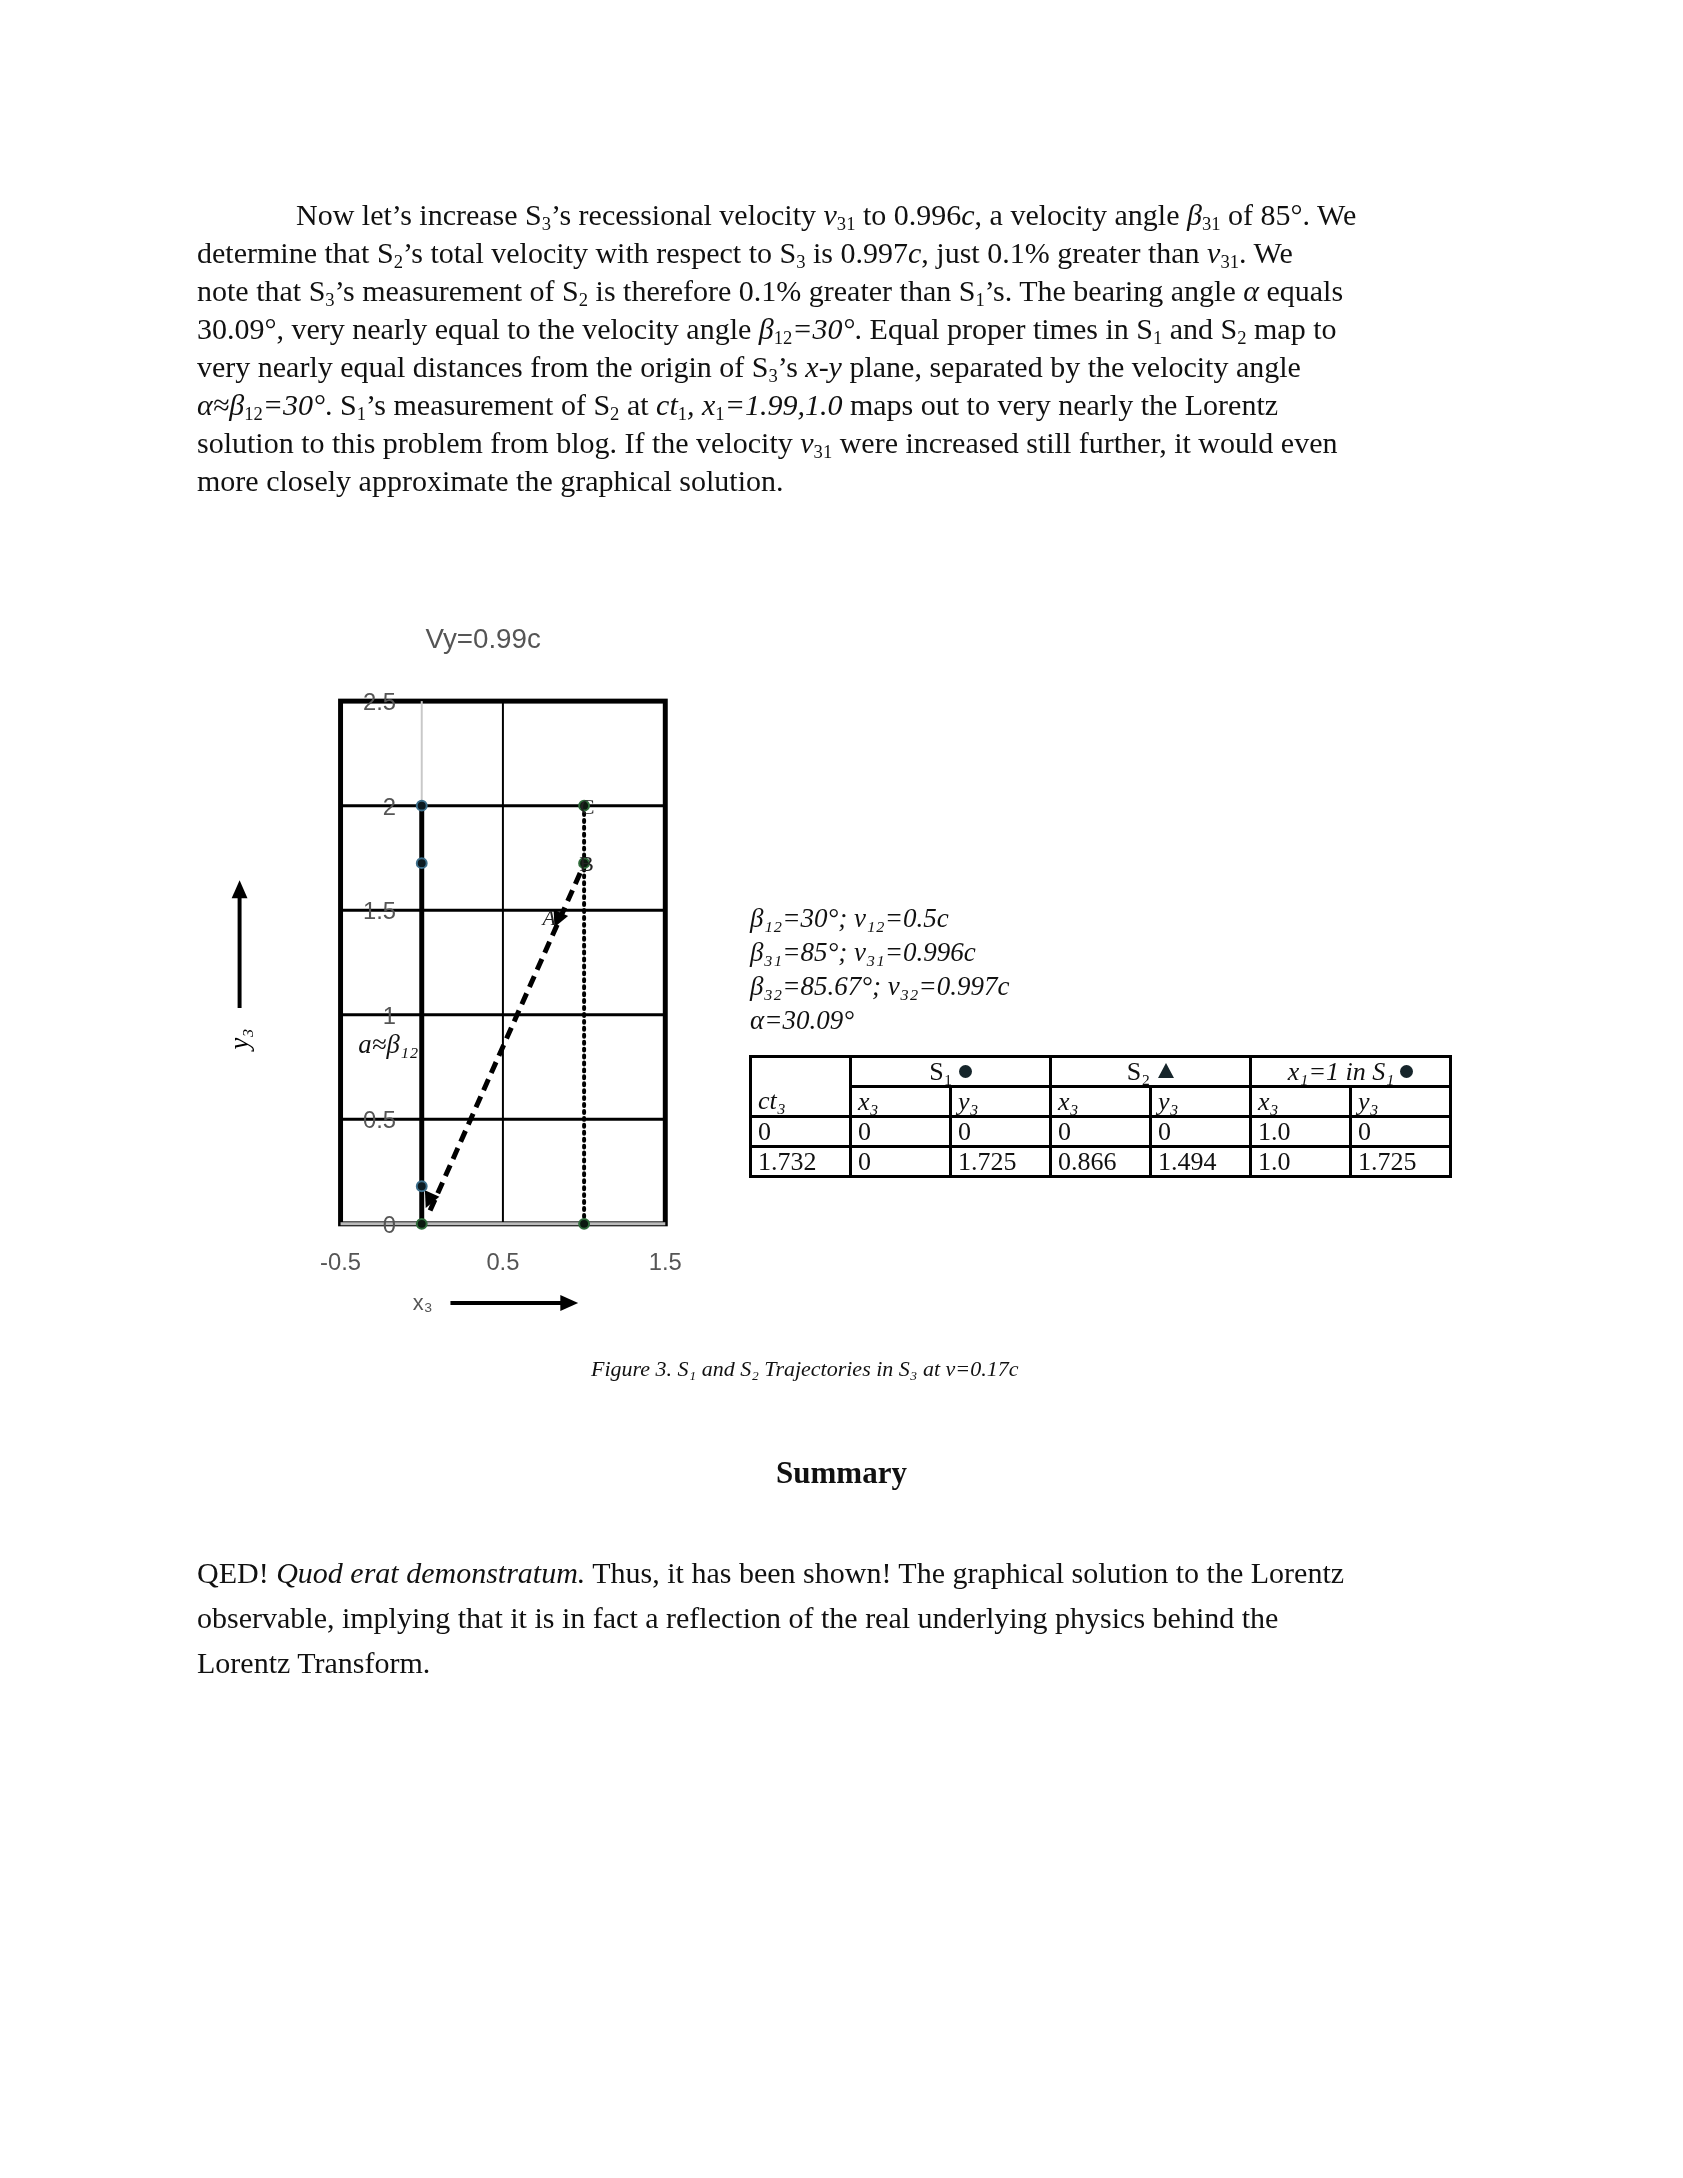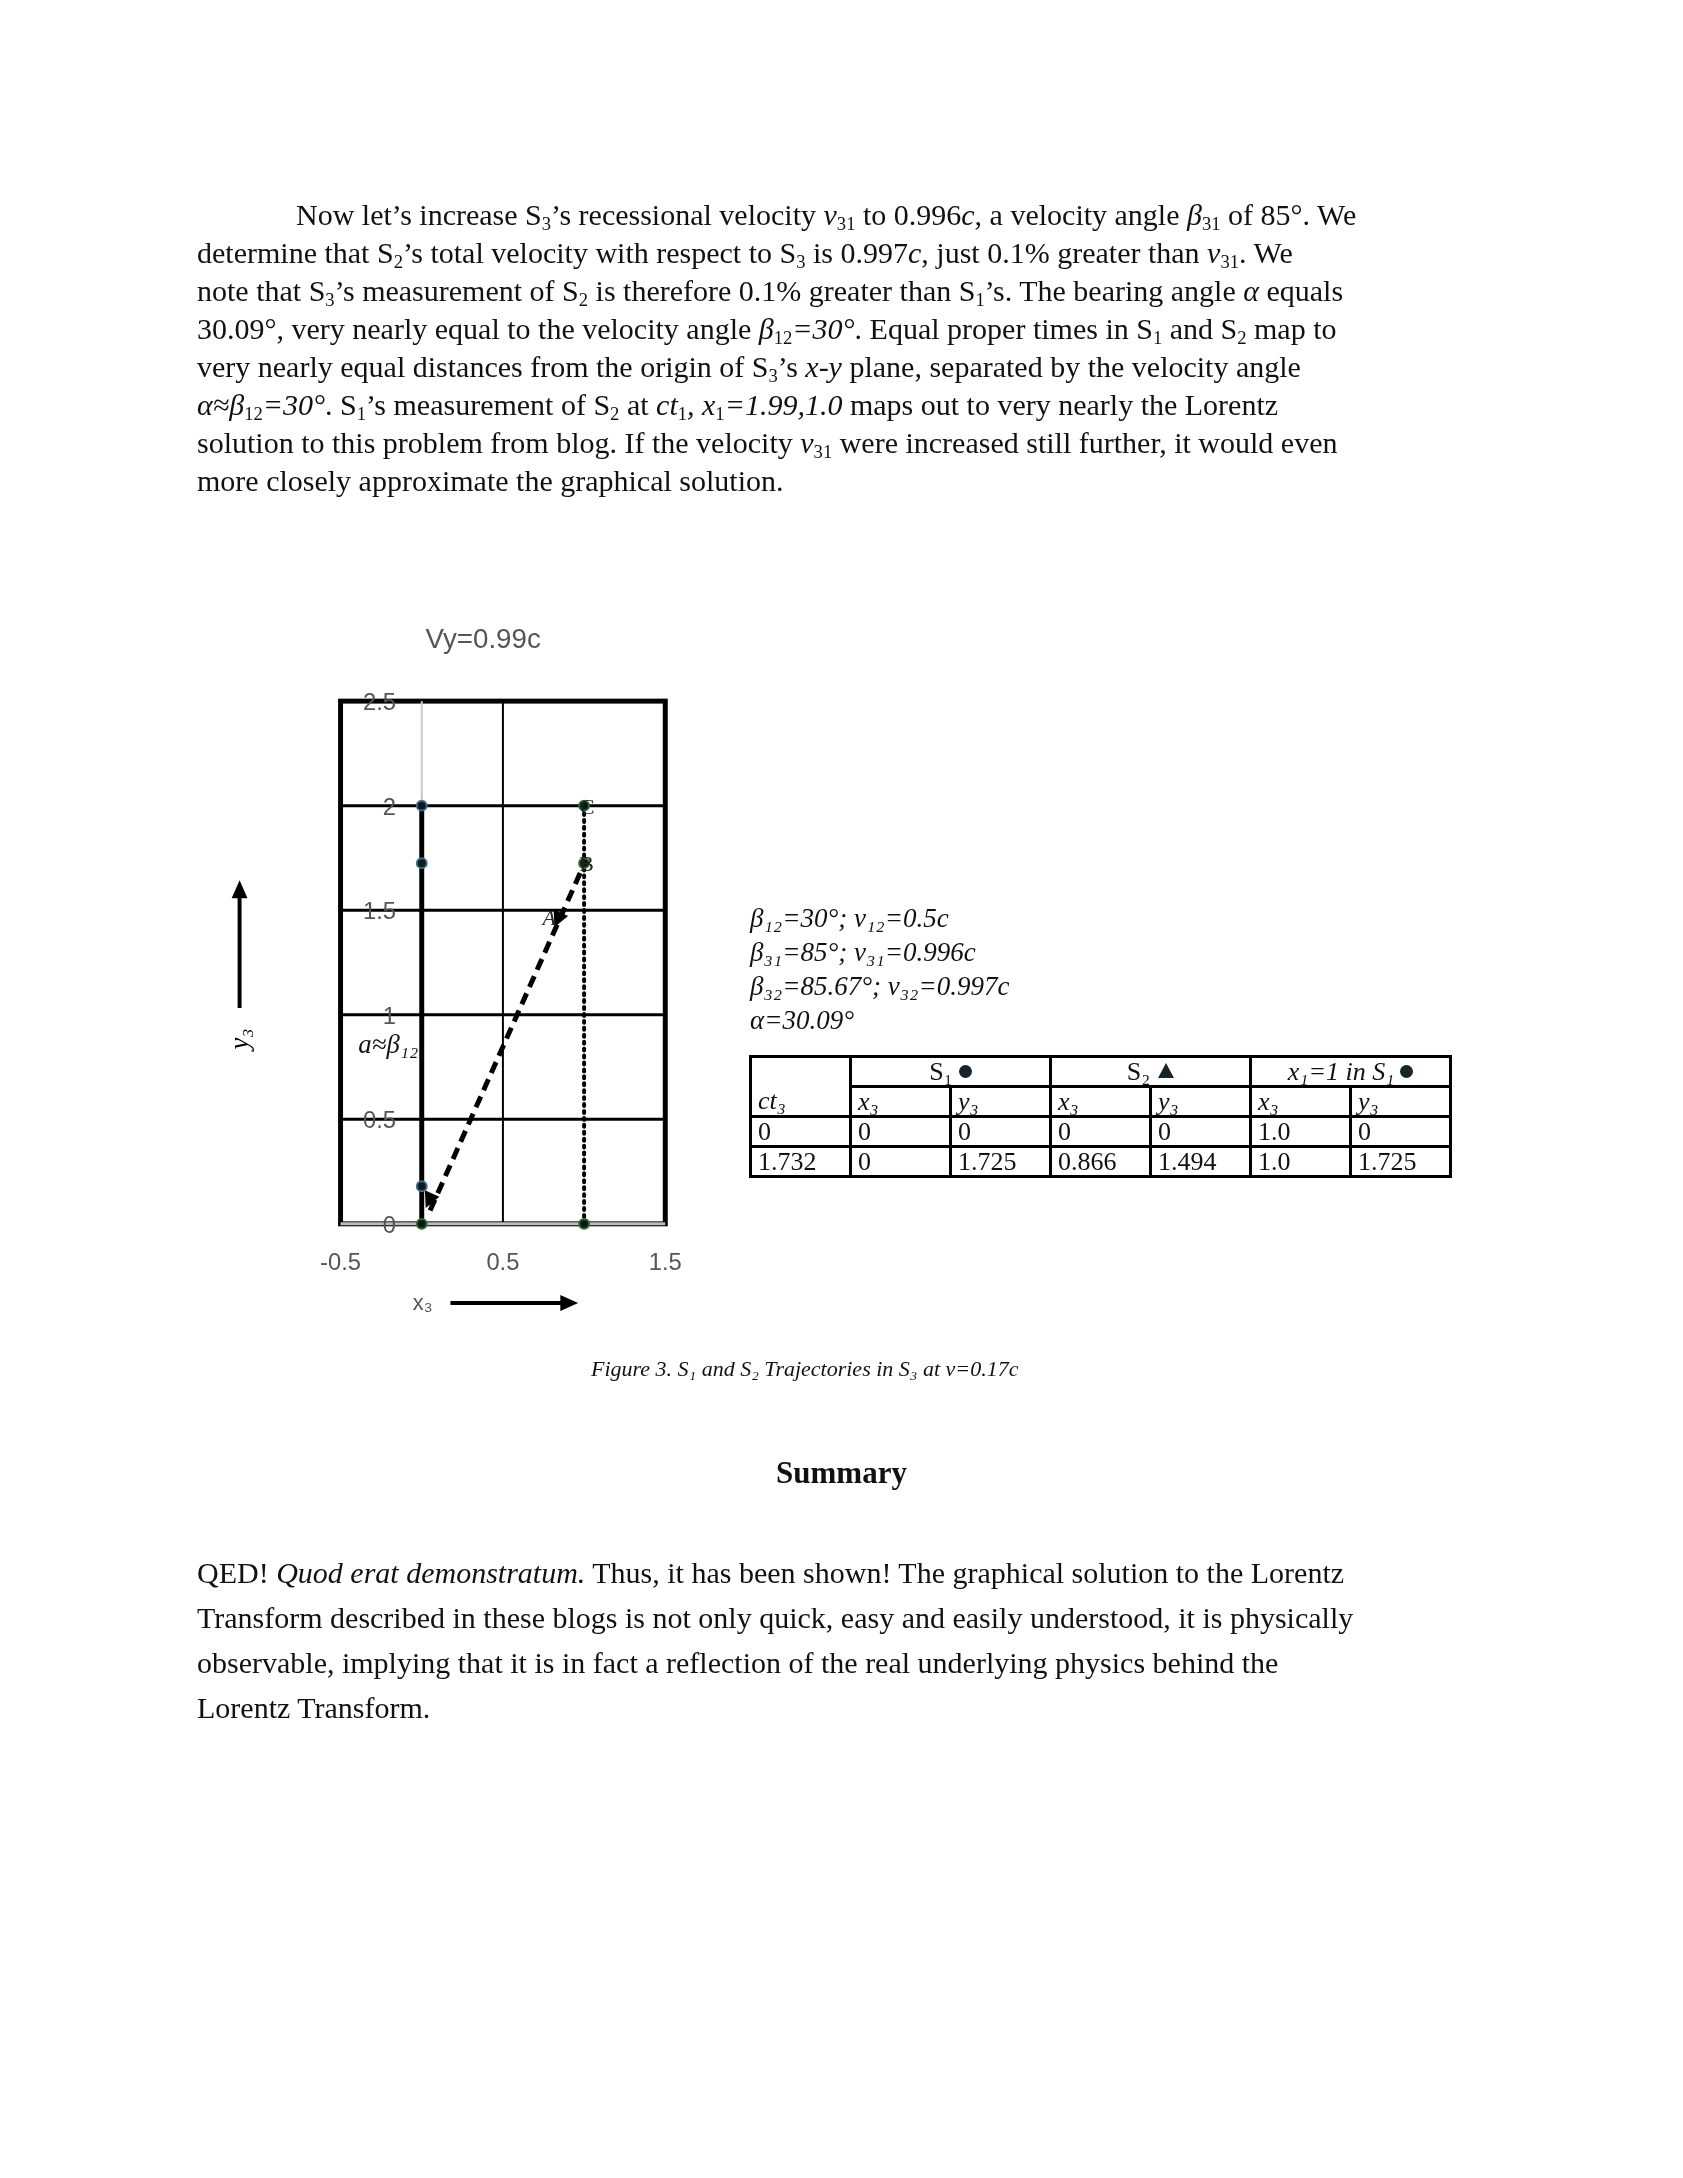--- a/index.html
+++ b/index.html
@@ -141,17 +141,16 @@
       </tr>
     </tbody>
 </table>
 
 <div class="caption">Figure 3. S₁ and S₂ Trajectories in S₃ at v=0.17c</div>
 
 <div class="heading">Summary</div>
 
 <div class="para" style="top:1550px; line-height:45px;" id="summary">
     <span class="line"><span>QED! </span><i>Quod erat demonstratum.</i><span>  Thus, it has been shown!  The graphical solution to the Lorentz</span></span>
-    <span class="line"><span>Transform described in these blogs is not only quick, easy and easily understood, it is physically</span></span>
     <span class="line"><span>observable, implying that it is in fact a reflection of the real underlying physics behind the</span></span>
     <span class="line"><span>Lorentz Transform.</span></span>
   </div>
 
 
 </body></html>

